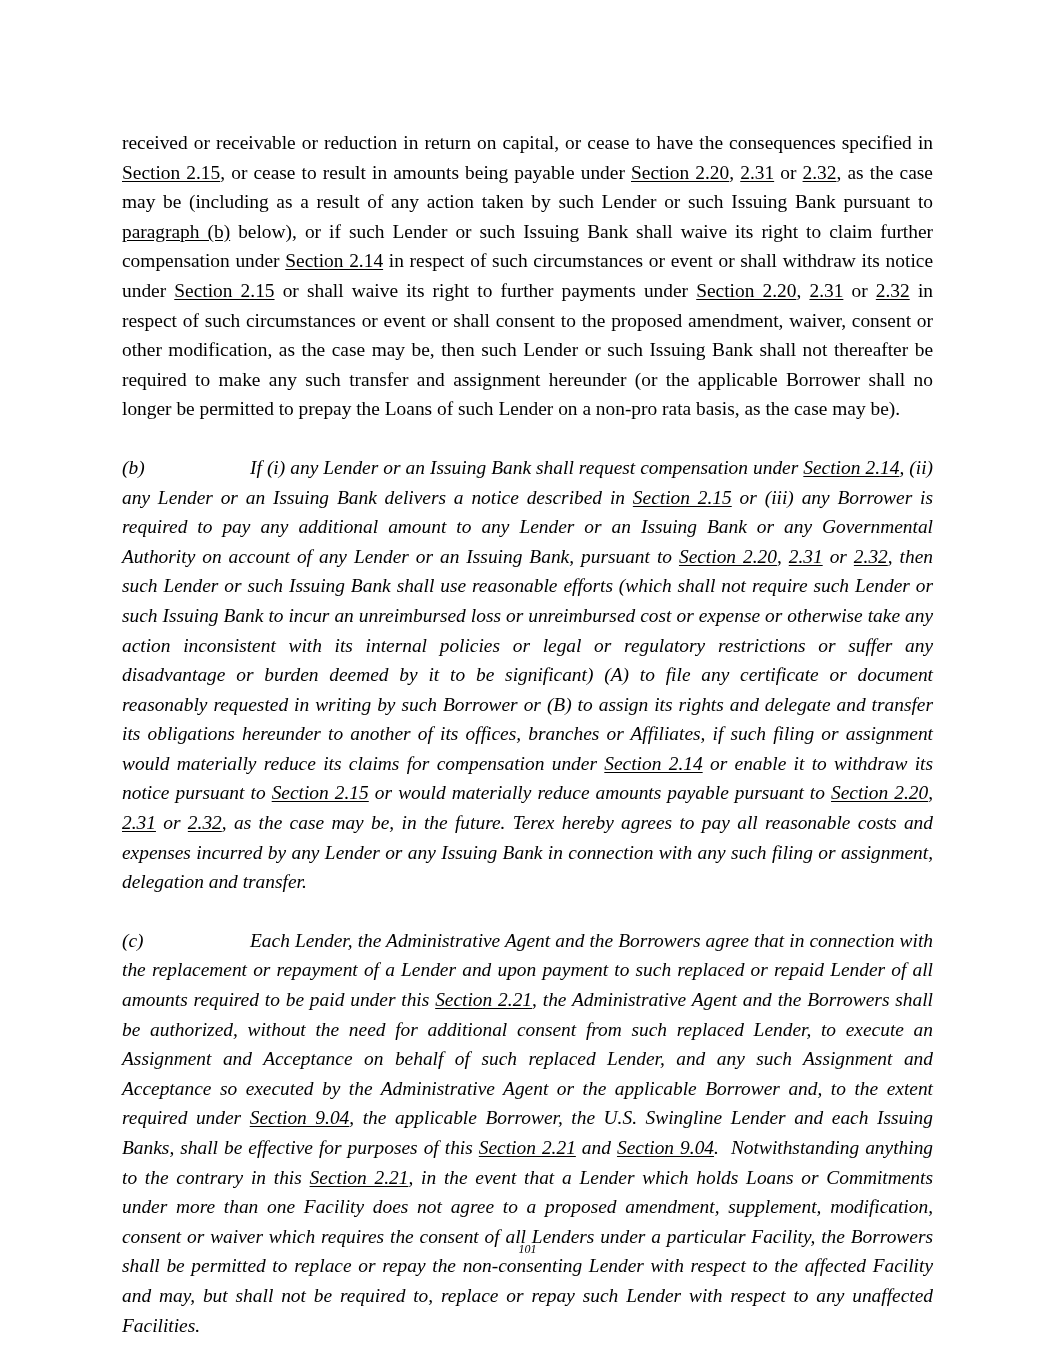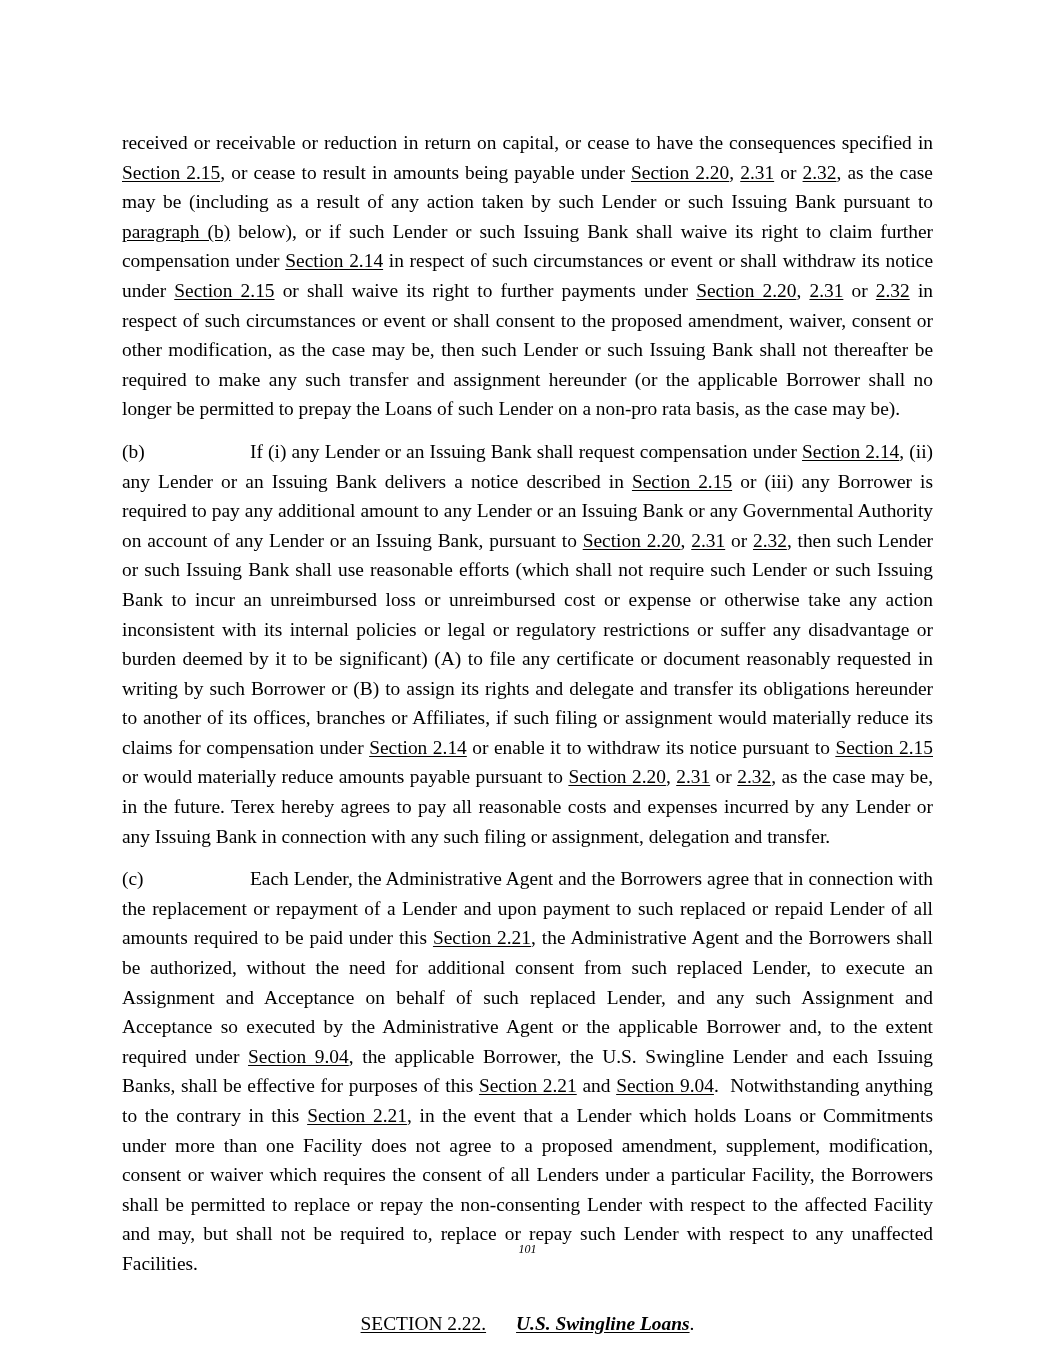--- a/index.html
+++ b/index.html
@@ -24,21 +24,22 @@
     font-size: 19.4px;
     line-height: 29.6px;
     text-align: justify;
     text-justify: inter-word;
     hyphens: none;
   }
   p {
     margin: 0 0 0 0;
   }
   p + p {
-    margin-top: 13px;
+    margin-top: 29px;
+    font-style: italic;
   }
   .para-label {
     display: inline-block;
     width: 128px;
     text-indent: 0;
   }
   .u {
     text-decoration: underline;
     text-underline-offset: 2px;
   }

